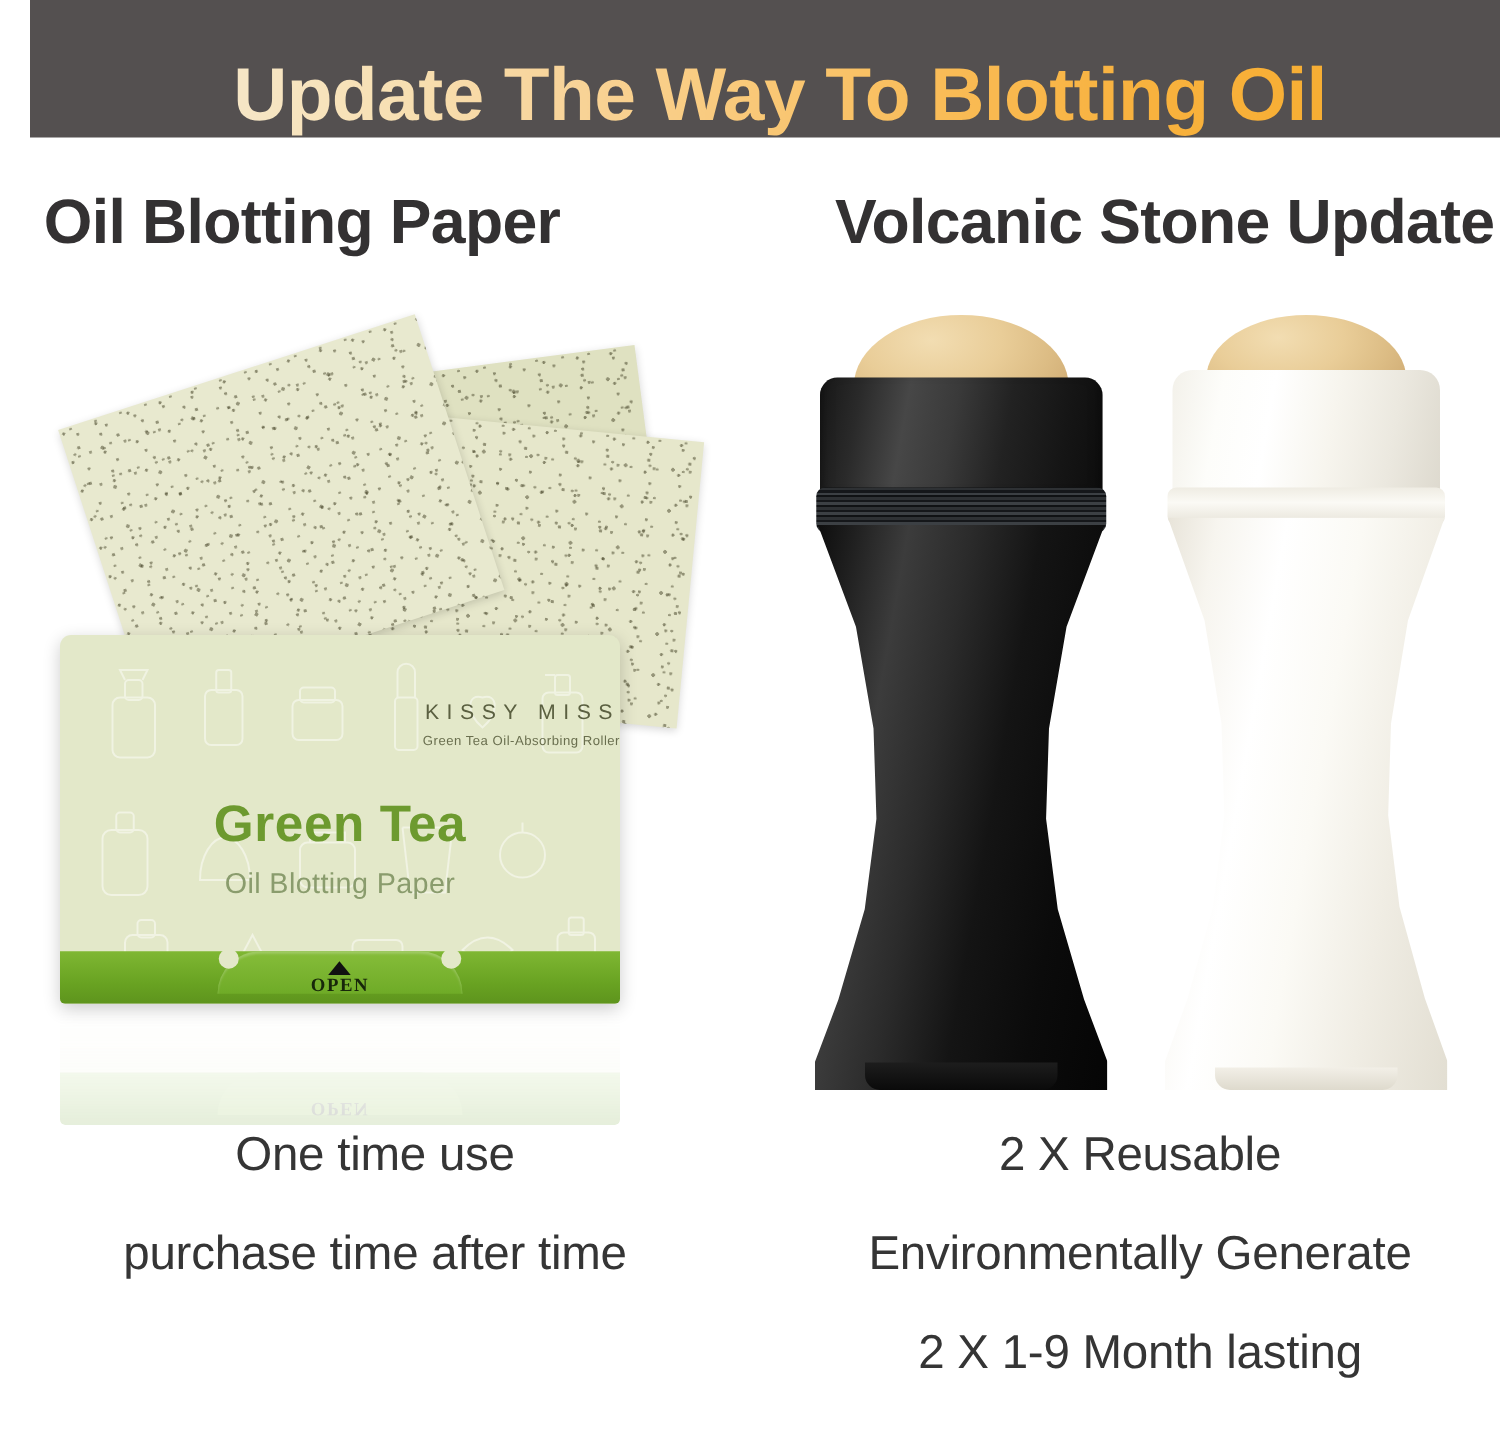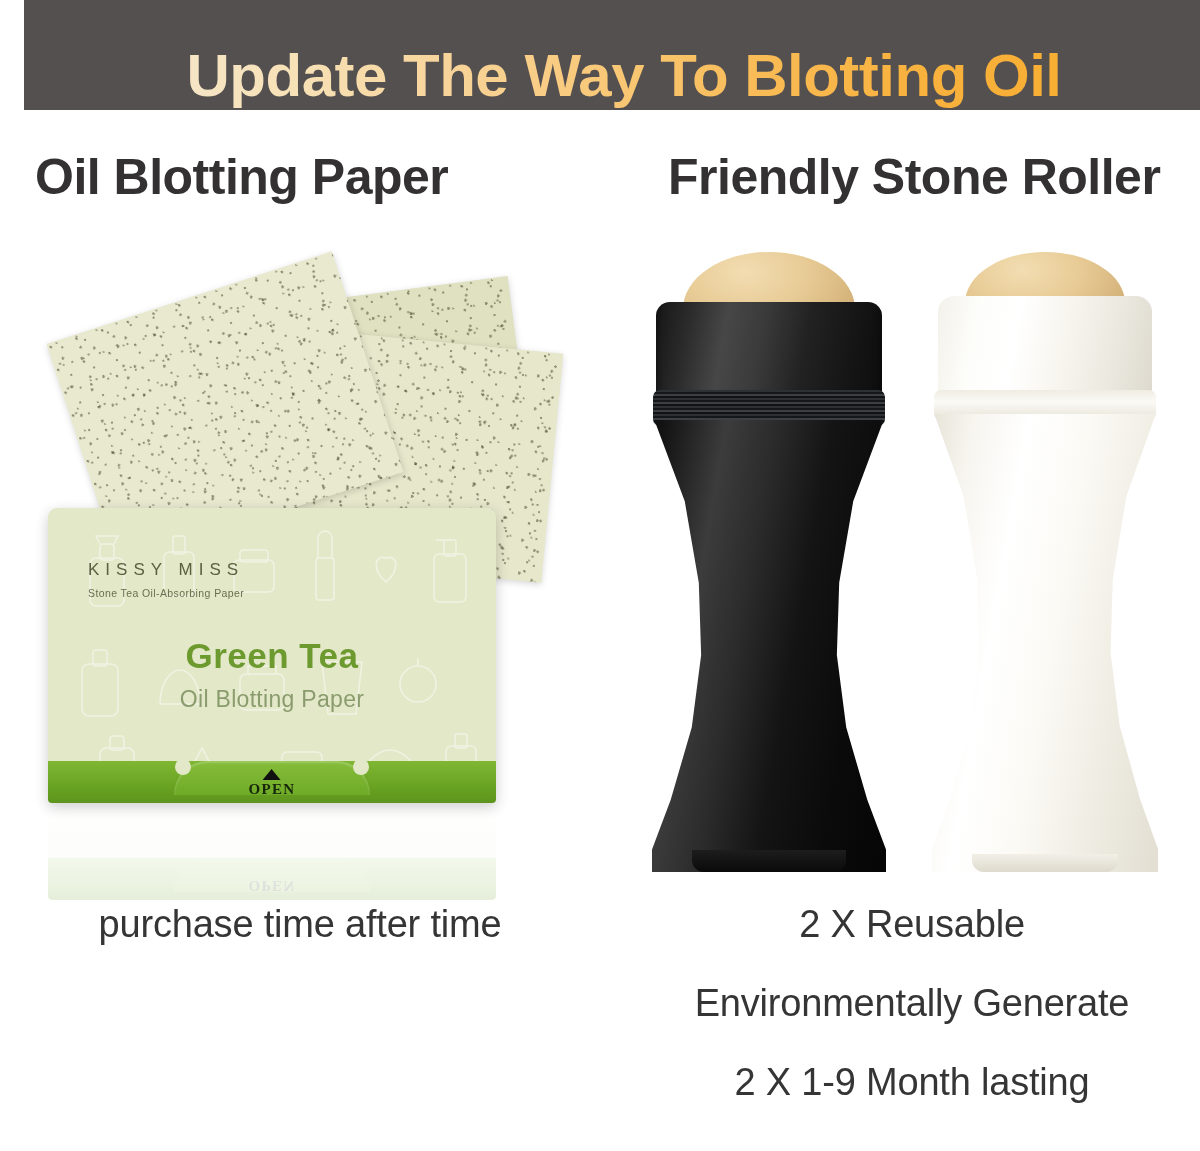--- a/index.html
+++ b/index.html
@@ -121,21 +121,21 @@
   .box-watermarks {
     position: absolute; inset: 0;
     opacity: .55;
     pointer-events: none;
   }
   .box-watermarks svg { width: 100%; height: 100%; display: block; }
 
   .brand-wrap {
     position: absolute;
     left: 0; right: 0; top: 52px;
-    text-align: left;
+    text-align: right;
     padding-left: 40px;
   }
   .brand-name {
     font-size: 17px;
     letter-spacing: 6px;
     color: #5b6041;
     font-family: "Liberation Sans", sans-serif;
     font-weight: 400;
   }
   .brand-sub {
@@ -143,21 +143,21 @@
     font-size: 10.5px;
     letter-spacing: .4px;
     color: #6a6f4f;
   }
   .tea-title-wrap {
     position: absolute;
     left: 0; right: 0; top: 128px;
     text-align: center;
   }
   .tea-title {
-    font-size: 35px;
+    font-size: 41px;
     font-weight: bold;
     color: #6d9a2f;
     letter-spacing: .5px;
   }
   .tea-sub {
     margin-top: 10px;
     font-size: 23px;
     color: #8a9c6d;
     letter-spacing: .3px;
   }
@@ -385,21 +385,21 @@
 <body>
 
 <div id="page">
 
   <div class="header-bar">
     <div class="header-title">Update The Way To Blotting Oil</div>
   </div>
 
   <div class="col-heading" id="heading-left">Oil Blotting Paper</div>
 
-  <div class="col-heading" id="heading-right">Friendly Stone Roller</div>
+  <div class="col-heading" id="heading-right">Volcanic Stone Update</div>
 
   <div class="paper-stage">
 
     <div class="sheet" id="sheet-back"></div>
     <div class="sheet" id="sheet-mid"></div>
     <div class="sheet" id="sheet-front"></div>
 
     <div class="box-reflection">
       <div class="reflection-strip"></div>
       <div class="reflection-notch"></div>
@@ -476,21 +476,21 @@
           </g>
           <g transform="translate(392,222)">
             <rect x="6" y="16" width="30" height="44" rx="5"></rect>
             <rect x="15" y="4" width="12" height="14" rx="2"></rect>
           </g>
         </svg>
       </div>
 
       <div class="brand-wrap">
         <div class="brand-name">KISSY MISS</div>
-        <div class="brand-sub">Stone Tea Oil-Absorbing Paper</div>
+        <div class="brand-sub">Green Tea Oil-Absorbing Roller</div>
       </div>
 
       <div class="tea-title-wrap">
         <div class="tea-title">Green Tea</div>
         <div class="tea-sub">Oil Blotting Paper</div>
       </div>
 
       <div class="box-strip">
         <div class="strip-notch"></div>
         <div class="strip-cut-l"></div>
@@ -516,20 +516,21 @@
     <div class="roller" id="roller-white">
       <div class="stone-ball"></div>
       <div class="collar-white"></div>
       <div class="rings-white"></div>
       <div class="body-white"></div>
       <div class="foot-white"></div>
     </div>
   </div>
 
   <div class="bullets" id="bullets-left">
+    <div class="bullet-line">One time use</div>
     <div class="bullet-line">purchase time after time</div>
   </div>
 
   <div class="bullets" id="bullets-right">
     <div class="bullet-line">2 X Reusable</div>
     <div class="bullet-line">Environmentally Generate</div>
     <div class="bullet-line">2 X 1-9 Month lasting</div>
   </div>
 
 </div>

